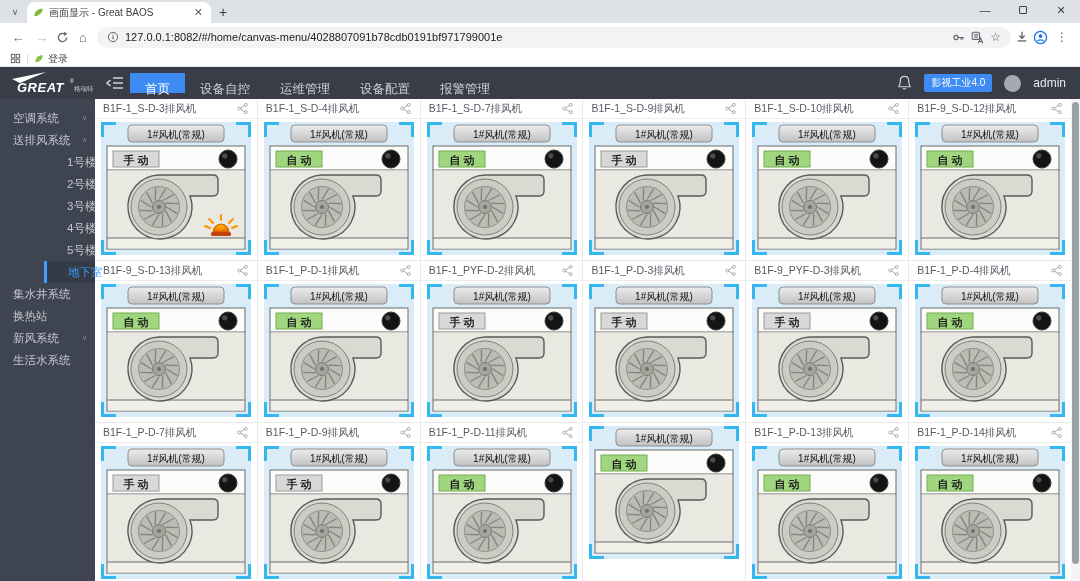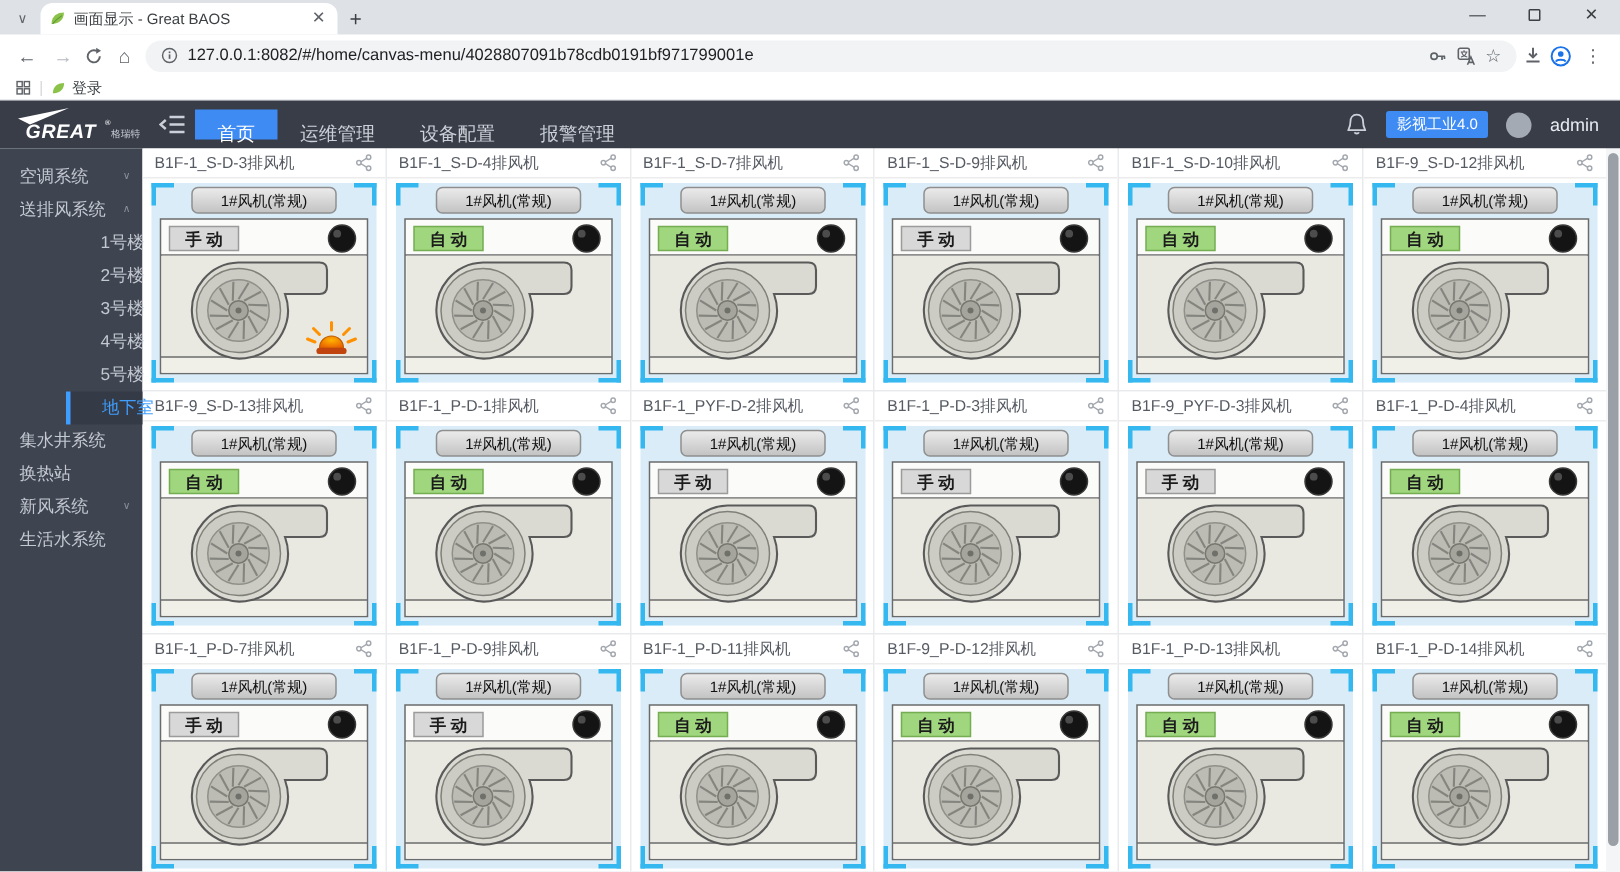--- a/index.html
+++ b/index.html
@@ -2,21 +2,21 @@
 <html><head>
 <meta charset="utf-8">
 <style>
   * { margin:0; padding:0; box-sizing:border-box; }
   html,body { width:1080px; height:581px; overflow:hidden; }
   body { font-family:"Liberation Sans","DejaVu Sans",sans-serif; background:#fff; position:relative; }
 
   
   .tabstrip { height:23px; background:#dee1e6; display:flex; align-items:flex-end; position:relative; }
   .tab-search { width:14px; height:14px; margin:0 5px 4px 8px; border-radius:50%; color:#5f6368; font-size:9px; line-height:14px; text-align:center; }
-  .tab { width:198px; height:21px; background:#fff; border-radius:8px 8px 0 0; display:flex; align-items:center; padding:0 6px; gap:5px; }
+  .tab { width:184px; height:21px; background:#fff; border-radius:8px 8px 0 0; display:flex; align-items:center; padding:0 6px; gap:5px; }
   .tab-title { font-size:10px; color:#3c4043; white-space:nowrap; overflow:hidden; flex:1; }
   .tab-close { color:#5f6368; font-size:11px; line-height:11px; padding:0 2px; }
   .new-tab { color:#3c4043; font-size:14px; margin:0 0 3px 8px; }
   .win-controls { position:absolute; right:0; top:0; height:23px; display:flex; }
   .win-btn { width:38px; text-align:center; color:#3c4043; font-size:11px; line-height:21px; }
   .win-restore { display:inline-block; width:8px; height:8px; border:1px solid #3c4043; border-radius:1px; margin-top:6px; }
 
   .addrbar { height:28px; background:#fff; display:flex; align-items:center; padding:0 8px; gap:4px; }
   .nav-glyph { color:#5f6368; font-size:13px; width:20px; text-align:center; }
   .nav-glyph.dim { color:#b6b9be; }
@@ -168,20 +168,21 @@
   <span class="fold-ic">
     <svg width="18" height="14" viewBox="0 0 18 14">
         <g stroke="#ccd1d9" stroke-width="1.6" fill="none">
           <path d="M7 2 H17 M7 7 H17 M7 12 H17"></path>
           <path d="M4.5 4 L1 7 L4.5 10"></path>
         </g>
       </svg>
   </span>
   <div class="main-nav" id="main-nav">
       <div class="nav-item active">首页</div>
+      <div class="nav-item">设备自控</div>
       <div class="nav-item">运维管理</div>
       <div class="nav-item">设备配置</div>
       <div class="nav-item">报警管理</div>
     </div>
   <div class="hdr-right">
     <svg width="15" height="16" viewBox="0 0 16 17">
         <path d="M8 1.5 C5 1.5 3.5 3.8 3.5 6.5 C3.5 10.5 2 11.5 2 12.5 H14 C14 11.5 12.5 10.5 12.5 6.5 C12.5 3.8 11 1.5 8 1.5 Z" stroke="#ccd1d9" stroke-width="1.3" fill="none"></path>
         <path d="M6.5 14 C6.8 15.2 9.2 15.2 9.5 14" stroke="#ccd1d9" stroke-width="1.3" fill="none"></path>
       </svg>
     <span class="badge">影视工业4.0</span>
@@ -1467,31 +1468,20 @@
             <path d="M-3 6 L -8 4"></path>
                   <path d="M19 6 L 24 4"></path>
           </g>
           <path d="M 0 10 A 8 8 0 0 1 16 10 Z" fill="url(#alarmGrad)" stroke="#bf5f00" stroke-width="0.8"></path>
           <rect x="-2" y="10" width="20" height="4" rx="1.5" fill="#c1440e"></rect>
         </g>
       </svg>
     </div>
   </article>
         <article class="card">
-    <div class="card-head">
-      <span class="card-title">B1F-9_P-D-12排风机</span>
-      <svg width="13" height="13" viewBox="0 0 16 16">
-              <g stroke="#a3a7ae" stroke-width="1.2" fill="#fff">
-                <path d="M4.5 8 L11.5 3.5 M4.5 8 L11.5 12.5" fill="none"></path>
-                <circle cx="12" cy="3.5" r="1.8"></circle>
-                <circle cx="4" cy="8" r="1.8"></circle>
-                <circle cx="12" cy="12.5" r="1.8"></circle>
-              </g>
-            </svg>
-    </div>
     <div class="panel">
       <span class="br tl"></span>
       <span class="br tr"></span>
       <span class="br bl"></span>
       <span class="br brc"></span>
       <svg class="dev-svg" width="150" height="133" viewBox="0 0 150 133">
         <defs>
           <linearGradient id="btnGrad" x1="0" y1="0" x2="0" y2="1">
             <stop offset="0" stop-color="#ececec"></stop>
                   <stop offset="1" stop-color="#c2c2c2"></stop>

